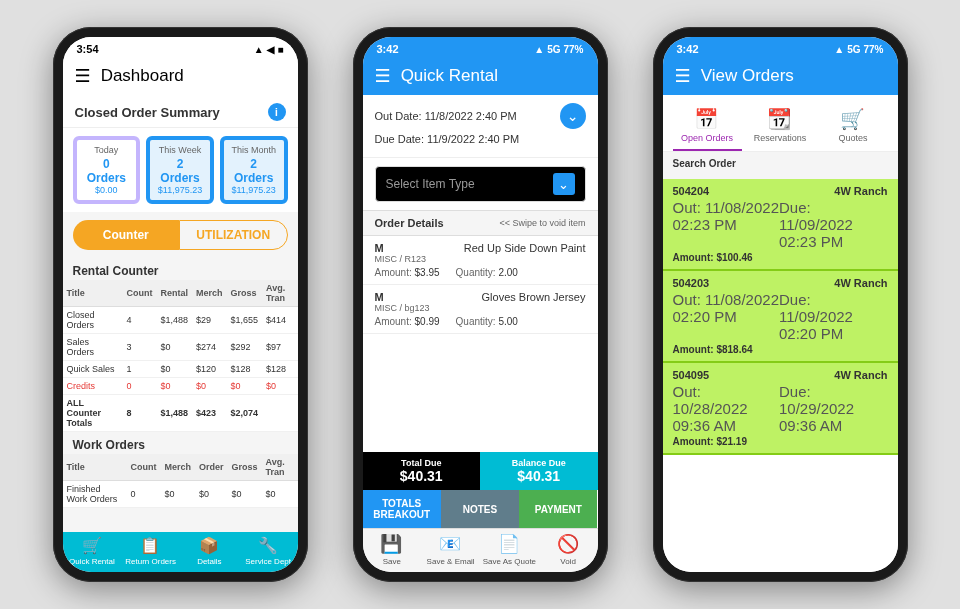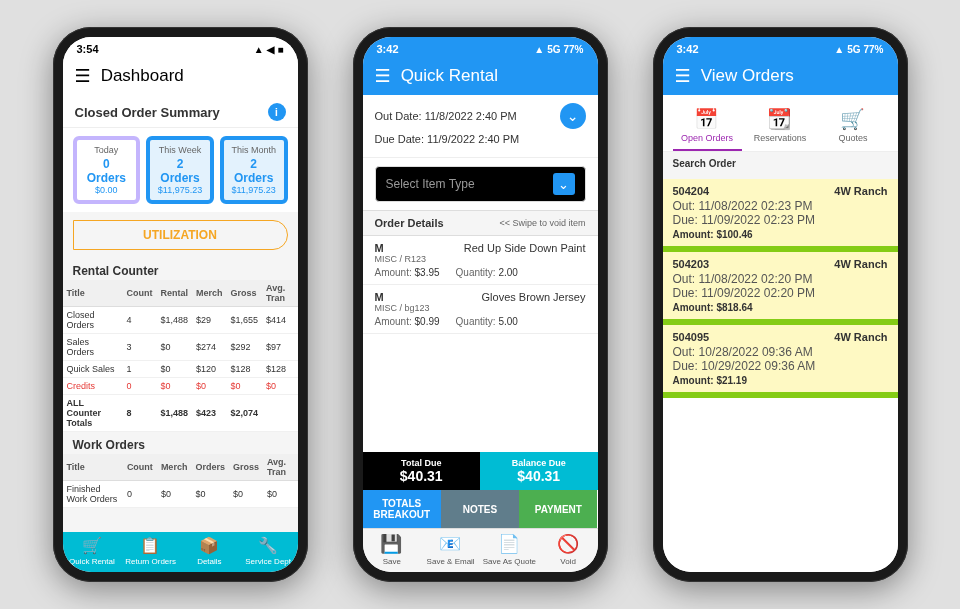--- a/index.html
+++ b/index.html
@@ -303,27 +303,27 @@
       padding: 6px 10px;
       border: 1px solid #ddd;
       border-radius: 4px;
       font-size: 11px;
       color: #999;
       background: #fff;
     }
     .order-list { flex: 1; overflow: hidden; }
     .order-list-item {
       padding: 6px 10px;
-      border-bottom: 6px solid #84cc16;
-      background: #fef9c3;
+      border-bottom: 2px solid #84cc16;
+      background: #bef264;
     }
     .oli-header { display: flex; justify-content: space-between; margin-bottom: 2px; }
     .oli-id { font-size: 11px; font-weight: 700; color: #333; }
     .oli-name { font-size: 11px; font-weight: 700; color: #333; }
-    .oli-dates { display: flex; justify-content: flex-end; font-size: 12px; color: #555; margin-bottom: 2px; flex-direction: column; }
+    .oli-dates { display: flex; justify-content: flex-end; font-size: 15px; color: #555; margin-bottom: 2px; }
     .oli-amount { font-size: 10px; color: #333; font-weight: 600; }
   </style>
 </head>
 <body>
 
 <div class="scene">
 
   <div class="phone">
     <div class="phone-screen">
 
@@ -357,20 +357,21 @@
             <div class="order-card-count">2 Orders</div>
             <div class="order-card-amount">$11,975.23</div>
           </div>
           <div class="order-card active">
             <div class="order-card-label">This Month</div>
             <div class="order-card-count">2 Orders</div>
             <div class="order-card-amount">$11,975.23</div>
           </div>
         </div>
         <div class="counter-util">
+          <button class="cu-btn active">Counter</button>
           <button class="cu-btn inactive">UTILIZATION</button>
         </div>
         <div class="section-title">Rental Counter</div>
         <table class="data-table">
           <thead>
             <tr>
               <th>Title</th>
               <th>Count</th>
               <th>Rental</th>
               <th>Merch</th>
@@ -421,21 +422,21 @@
             </tr>
           </tbody>
         </table>
         <div class="section-title">Work Orders</div>
         <table class="data-table">
           <thead>
             <tr>
               <th>Title</th>
               <th>Count</th>
               <th>Merch</th>
-              <th>Orders</th>
+              <th>Order</th>
               <th>Gross</th>
               <th>Avg. Tran</th>
             </tr>
           </thead>
           <tbody>
             <tr>
               <td>Finished Work Orders</td>
                 <td>0</td>
                 <td>$0</td>
                 <td>$0</td>

